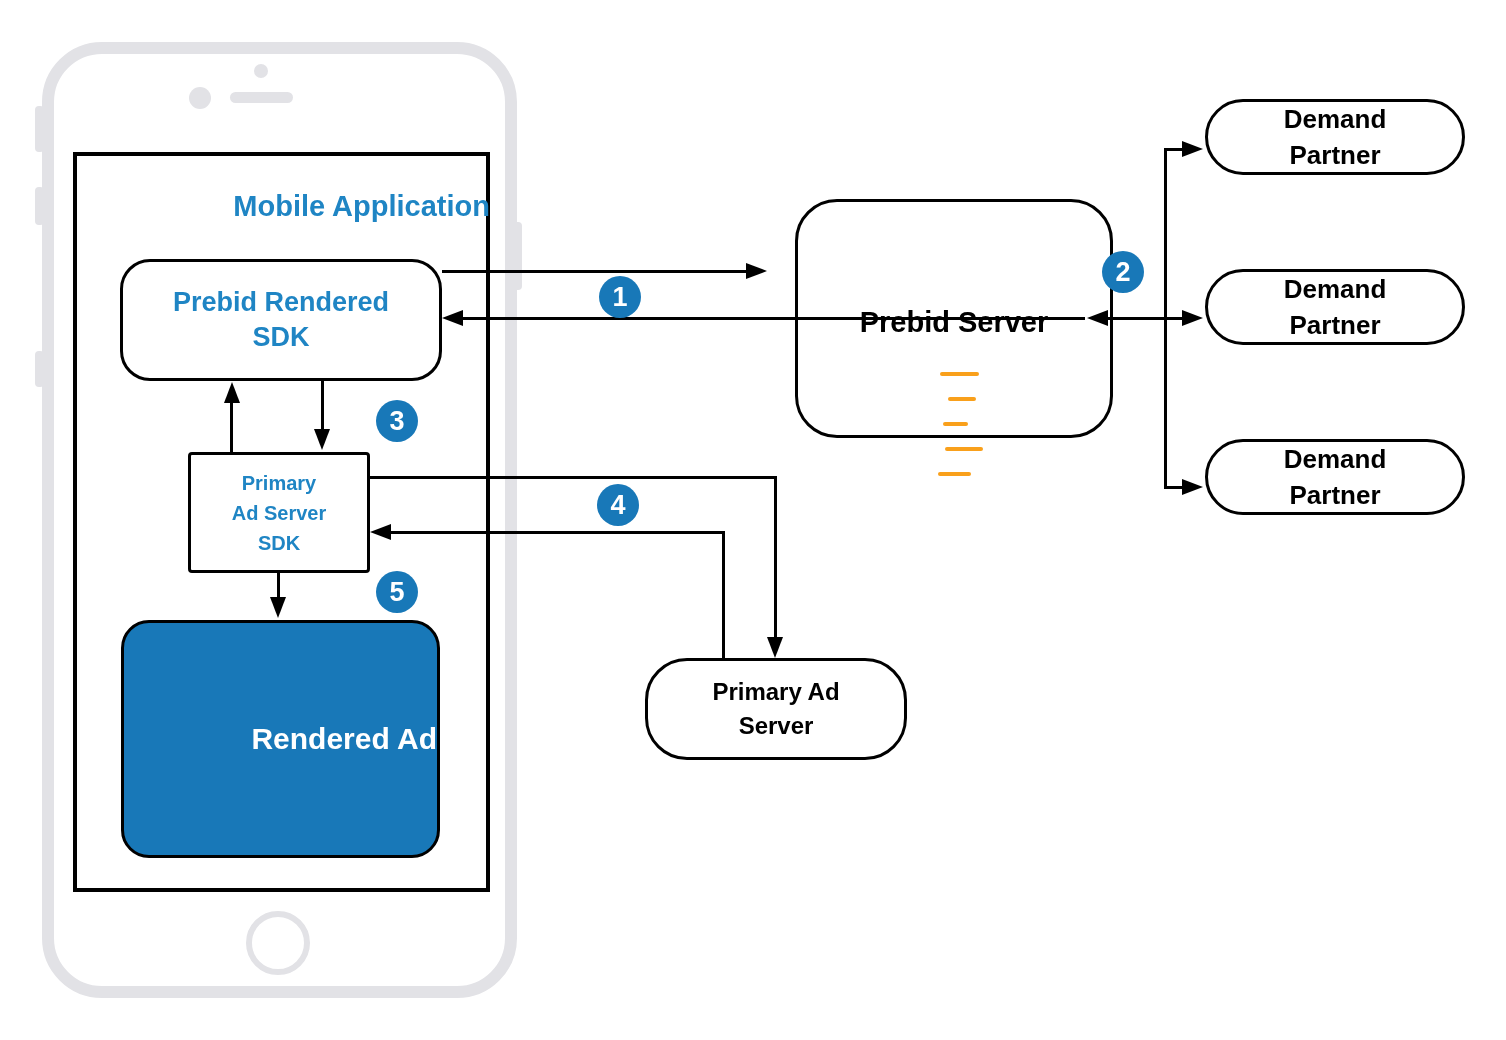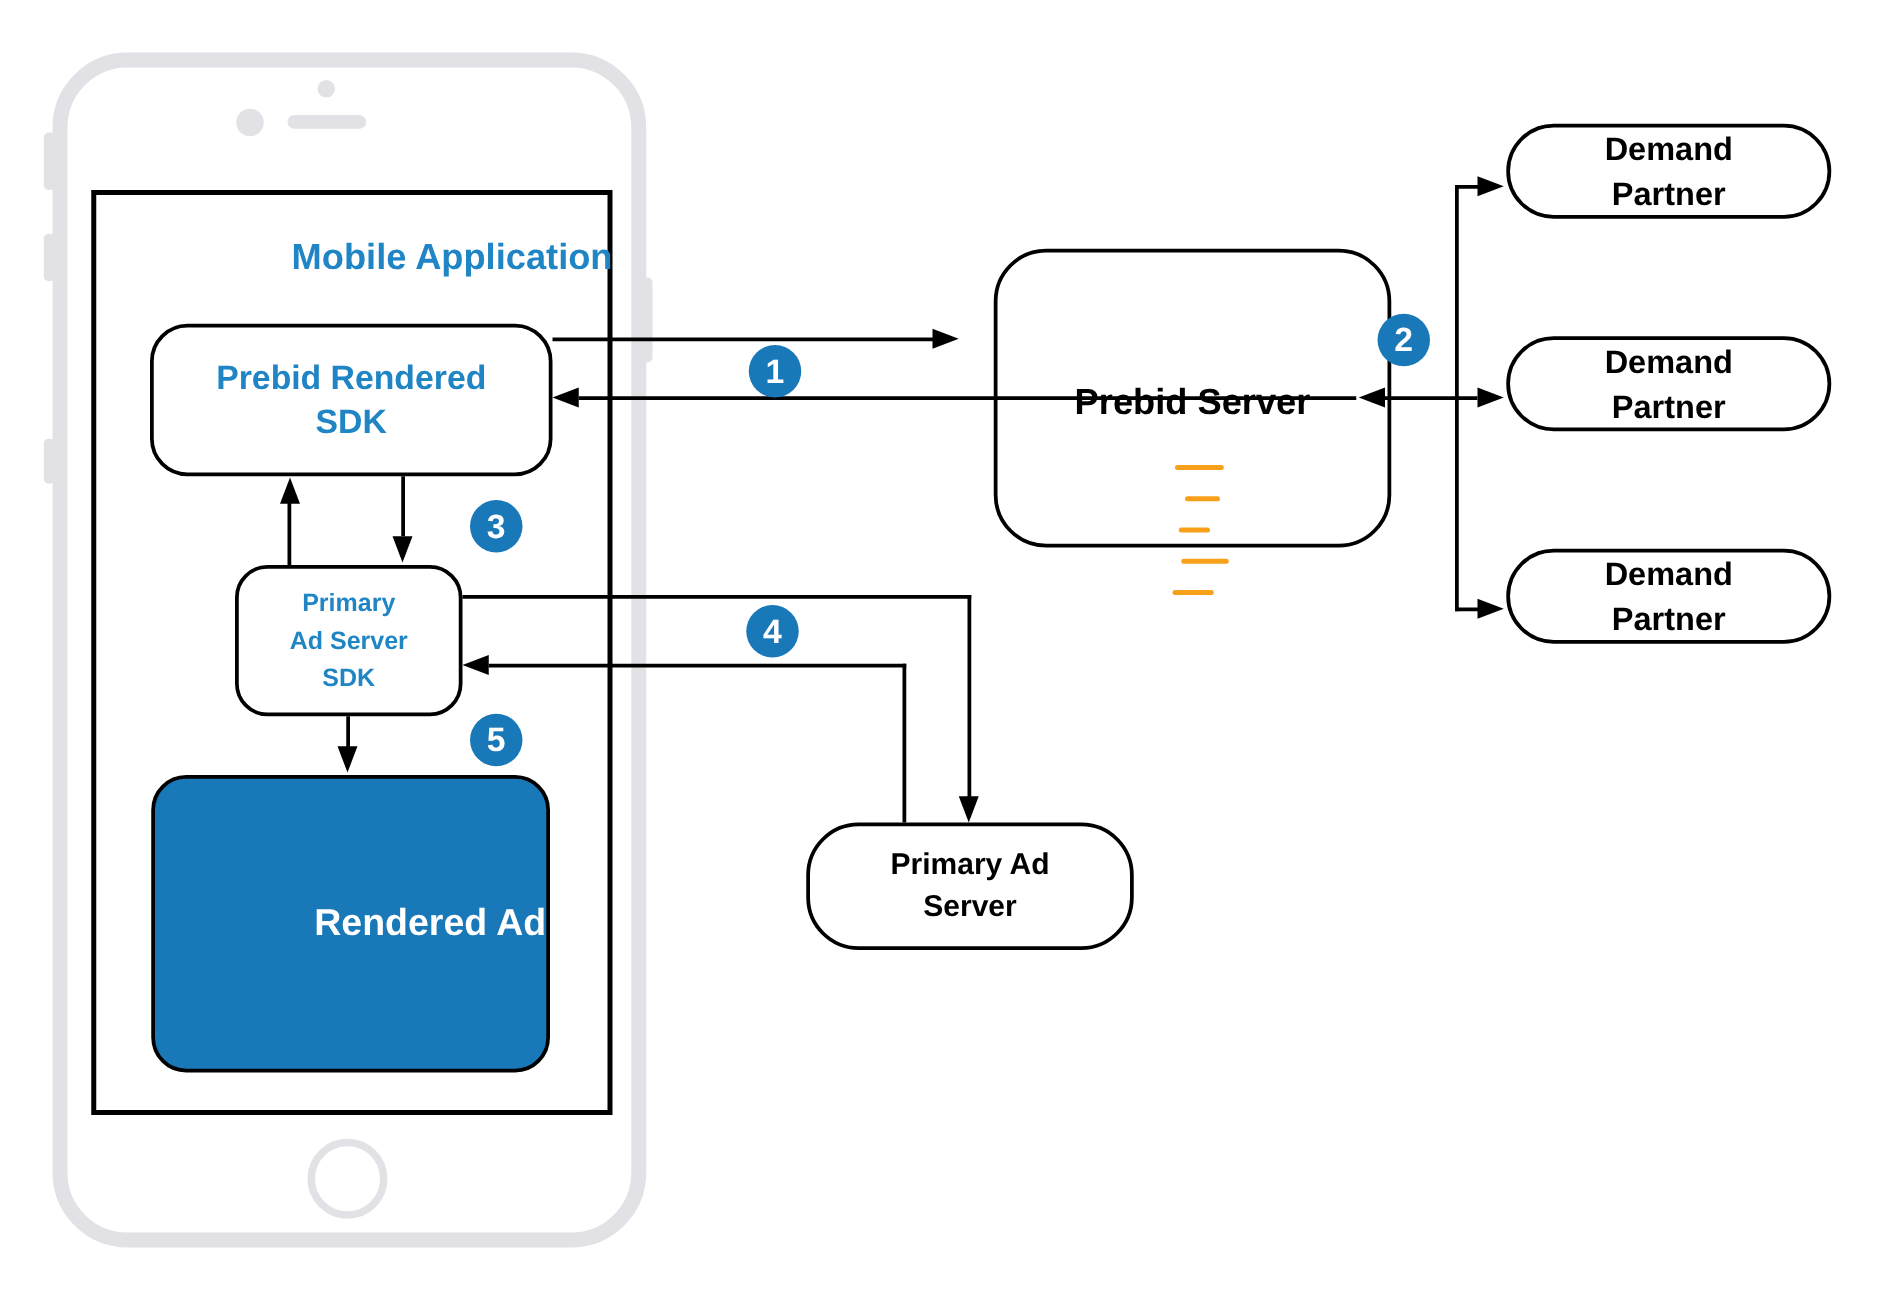--- a/index.html
+++ b/index.html
@@ -57,21 +57,21 @@
     font-weight: bold;
     white-space: pre-line;
     color: #000000;
   }
   .node-rendering-sdk {
     left: 120px; top: 259px; width: 322px; height: 122px;
     border-radius: 30px; font-size: 27px; line-height: 35px; color: #1f85c4;
   }
   .node-pas-sdk {
     left: 188px; top: 452px; width: 182px; height: 121px;
-    border-radius: 26px; font-size: 20px; line-height: 30px; color: #1f85c4;
+    border-radius: 4px; font-size: 20px; line-height: 30px; color: #1f85c4;
   }
   .node-rendered-ad {
     left: 121px; top: 620px; width: 319px; height: 238px;
     border-radius: 28px; background: #1878b8; color: #ffffff; font-size: 30px; justify-content: flex-end;
   }
   .node-prebid-server {
     left: 767px; top: 199px; width: 318px; height: 239px;
     border-radius: 42px;
     margin-left: 28px;
   }

